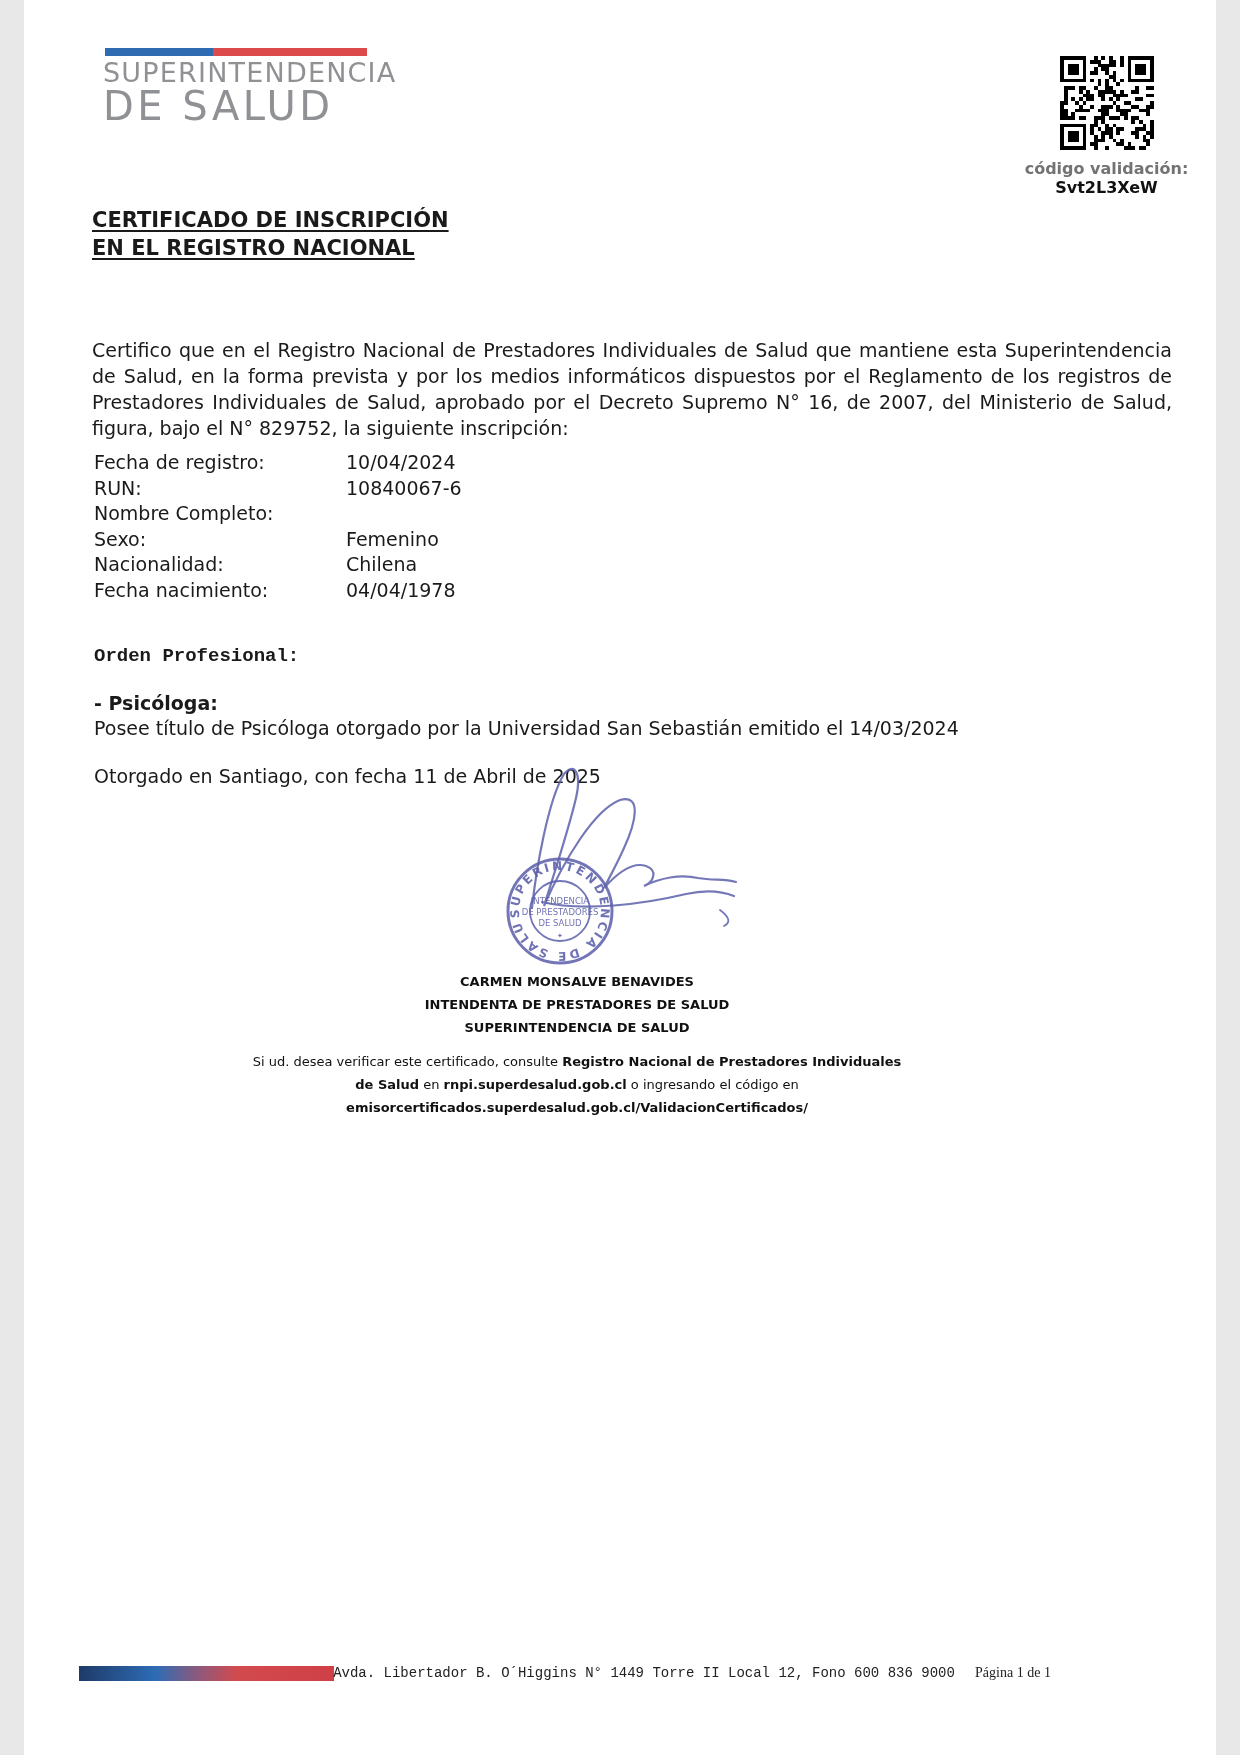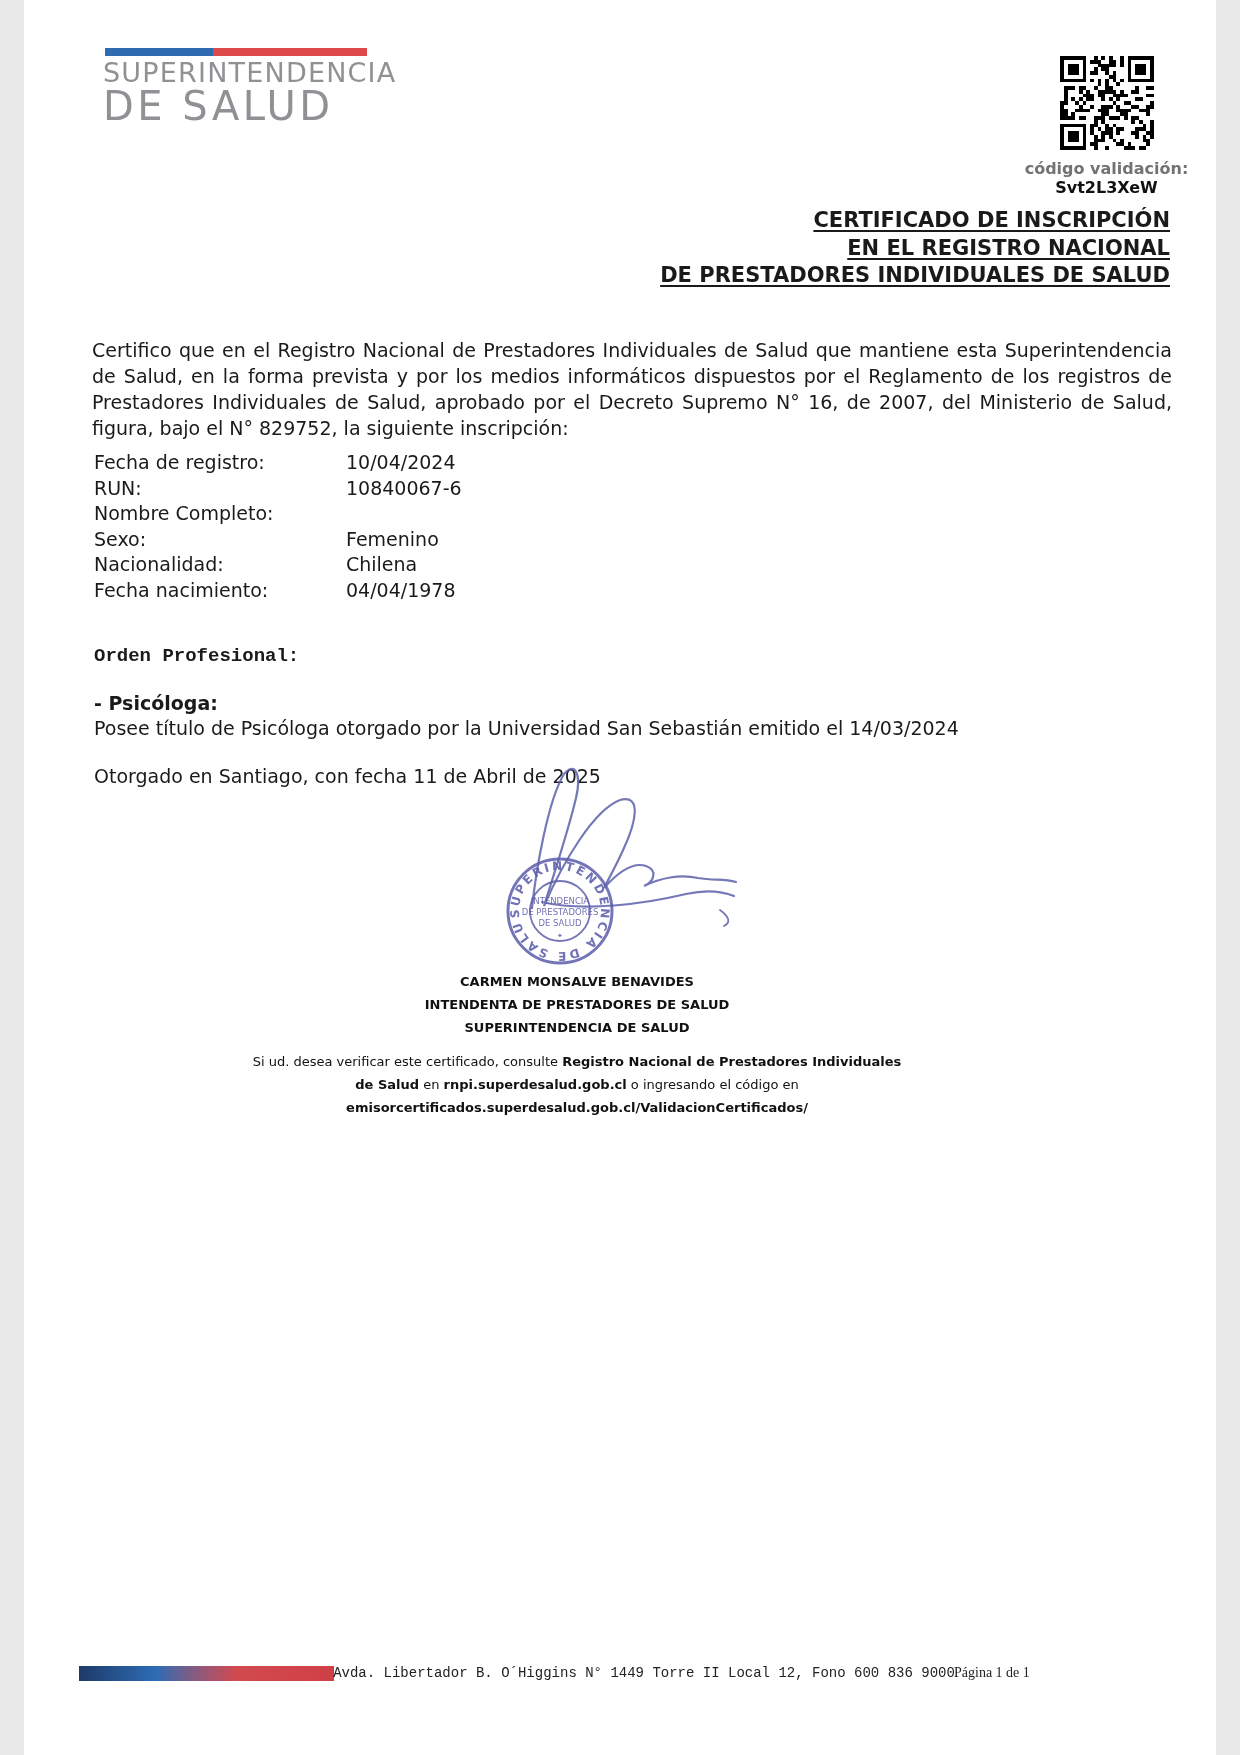--- a/index.html
+++ b/index.html
@@ -19,21 +19,21 @@
   .logo-text .l1 { font-size:27px; letter-spacing:1.2px; }
   .logo-text .l2 { font-size:40px; letter-spacing:3.5px; margin-top:-2px; }
 
   
   .qr-block { left:975px; top:56px; width:215px; text-align:center; }
   .qr-block svg { display:block; margin:0 auto; width:94px; height:94px; }
   .qr-caption { font-weight:bold; font-size:16px; margin-top:9px; color:#737373; }
   .qr-code-text { font-weight:bold; font-size:16px; color:#111; }
 
   
-  .title { left:68px; top:207px; width:1078px; text-align:right;
+  .title { left:68px; top:207px; width:1078px; text-align:left;
            font-weight:bold; font-size:21px; line-height:27.5px; }
   .title div { text-decoration:underline; text-underline-offset:3px; }
 
   
   .intro { left:68px; top:337px; width:1080px; font-size:19px;
            line-height:26px; text-align:justify; }
 
   
   .fields { left:70px; top:450px; font-size:19px; line-height:25.5px; }
   .frow { display:flex; }
@@ -55,21 +55,21 @@
   
   .verify { left:223px; top:1050px; width:660px; text-align:center;
             font-size:13px; line-height:23px; color:#111; }
   .verify b { font-weight:bold; }
 
   
   .footer-bar { left:55px; top:1666px; width:255px; height:15px;
     background:linear-gradient(90deg,#1f3a68 0%,#2d6cb5 30%,#8a5a7e 46%,#d24a4e 62%,#cf4046 100%); }
   .footer-address { left:300px; top:1665px; width:640px; text-align:center;
     font-family:Liberation Mono, monospace; font-size:14px; color:#222; }
-  .footer-page { left:930px; top:1665px; width:118px; text-align:left;
+  .footer-page { left:930px; top:1665px; width:118px; text-align:center;
     font-family:"Liberation Serif", serif; font-size:14px; color:#222; }
 </style>
 </head>
 <body>
 
 <div class="page">
 
   <div class="abs logo-bar">
     <div class="b"></div>
     <div class="r"></div>
@@ -372,21 +372,20 @@
         <rect x="21" y="24" width="1" height="1"></rect>
         <rect x="22" y="24" width="1" height="1"></rect>
       </svg>
     <div class="qr-caption">código validación:</div>
     <div class="qr-code-text">Svt2L3XeW</div>
   </div>
 
   <div class="abs title">
     <div>CERTIFICADO DE INSCRIPCIÓN</div>
     <div>EN EL REGISTRO NACIONAL</div>
-    <div>DE PRESTADORES INDIVIDUALES DE SALUD</div>
   </div>
 
   <p class="abs intro">Certifico que en el Registro Nacional de Prestadores Individuales de Salud que mantiene esta Superintendencia de Salud, en la forma prevista y por los medios informáticos dispuestos por el Reglamento de los registros de Prestadores Individuales de Salud, aprobado por el Decreto Supremo N° 16, de 2007, del Ministerio de Salud, figura, bajo el N° 829752, la siguiente inscripción:</p>
 
   <div class="abs fields">
     <div class="frow">
       <span class="fl">Fecha de registro:</span>
       <span class="fv">10/04/2024</span>
     </div>
     <div class="frow">

